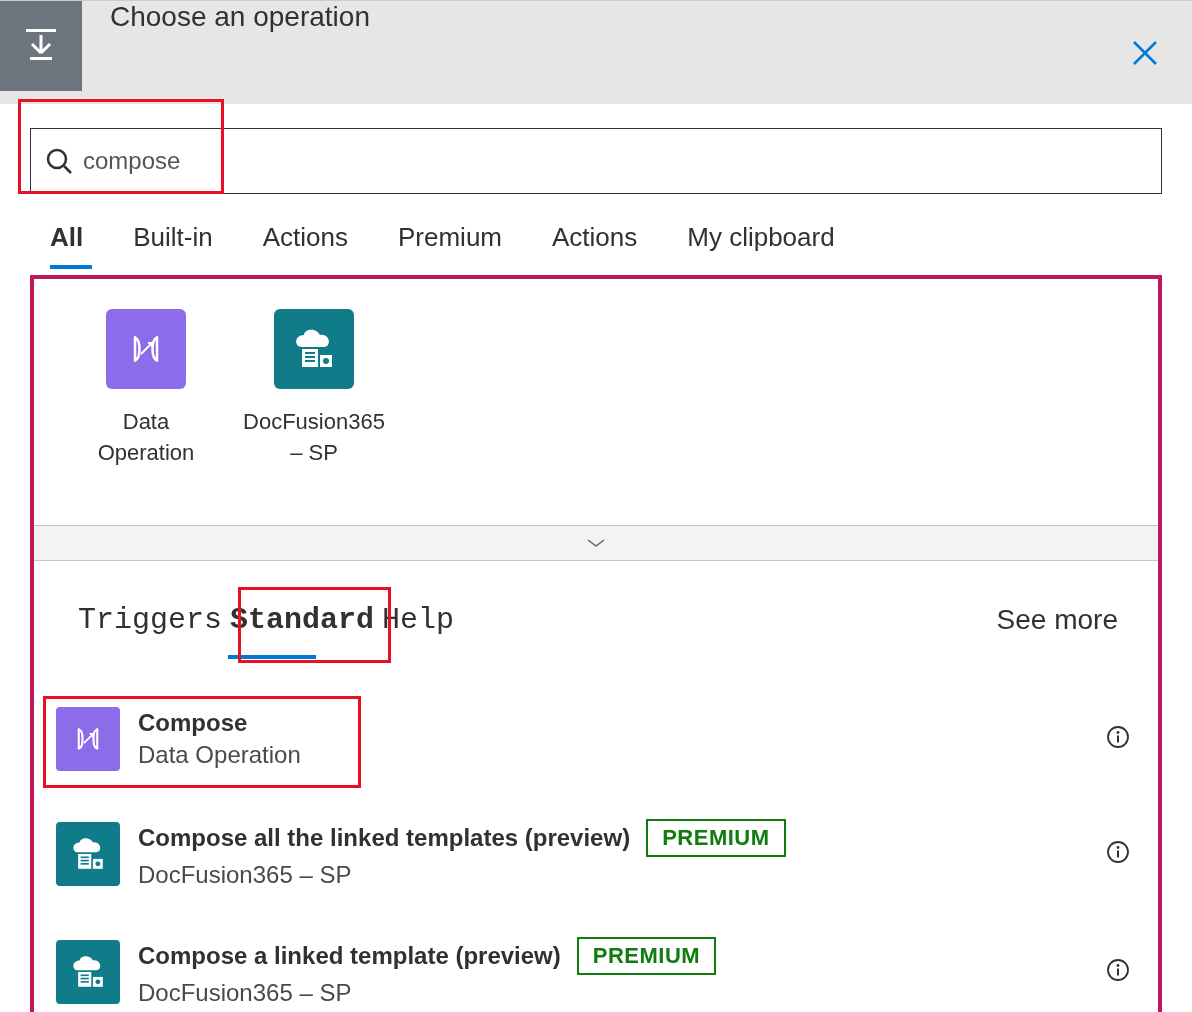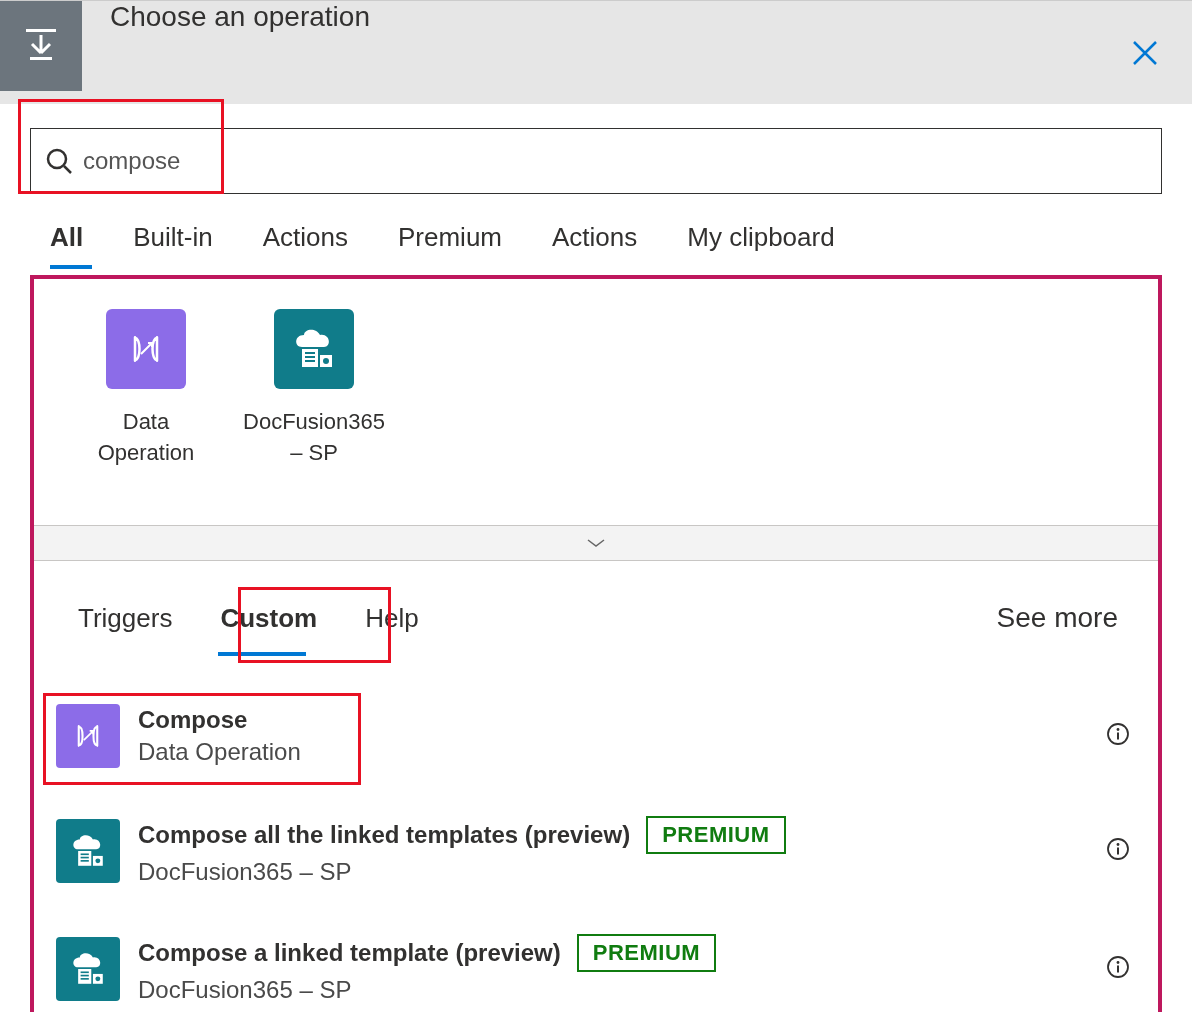--- a/index.html
+++ b/index.html
@@ -135,22 +135,22 @@
     cursor: pointer;
   }
   .sub-tabs-row {
     display: flex;
     align-items: center;
     padding: 36px 40px 10px 40px;
     position: relative;
   }
   .sub-tabs {
     display: flex;
-    gap: 40px;
-    font-size: 26px;
+    font-size: 30px;
+    font-family: Liberation Mono, monospace;
   }
   .sub-tab {
     cursor: pointer;
     color: #323130;
     position: relative;
     padding: 6px 4px 6px 4px;
   }
   .sub-tab.active {
     font-weight: 600;
   }
@@ -309,21 +309,21 @@
 
   <div class="expand-bar">
     <svg width="20" height="12" viewBox="0 0 20 12">
       <path d="M2 3 L10 9 L18 3" stroke="#666" stroke-width="1.5" fill="none"></path>
     </svg>
   </div>
 
   <div class="sub-tabs-row">
     <div class="sub-tabs">
       <div class="sub-tab">Triggers</div>
-      <div class="sub-tab active">Custom</div>
+      <div class="sub-tab active">Standard</div>
       <div class="sub-tab">Help</div>
     </div>
     <div class="highlight-actions"></div>
     <div class="see-more">See more</div>
   </div>
 
   <div class="action-list">
     <div class="highlight-compose"></div>
 
     <div class="action-item">

